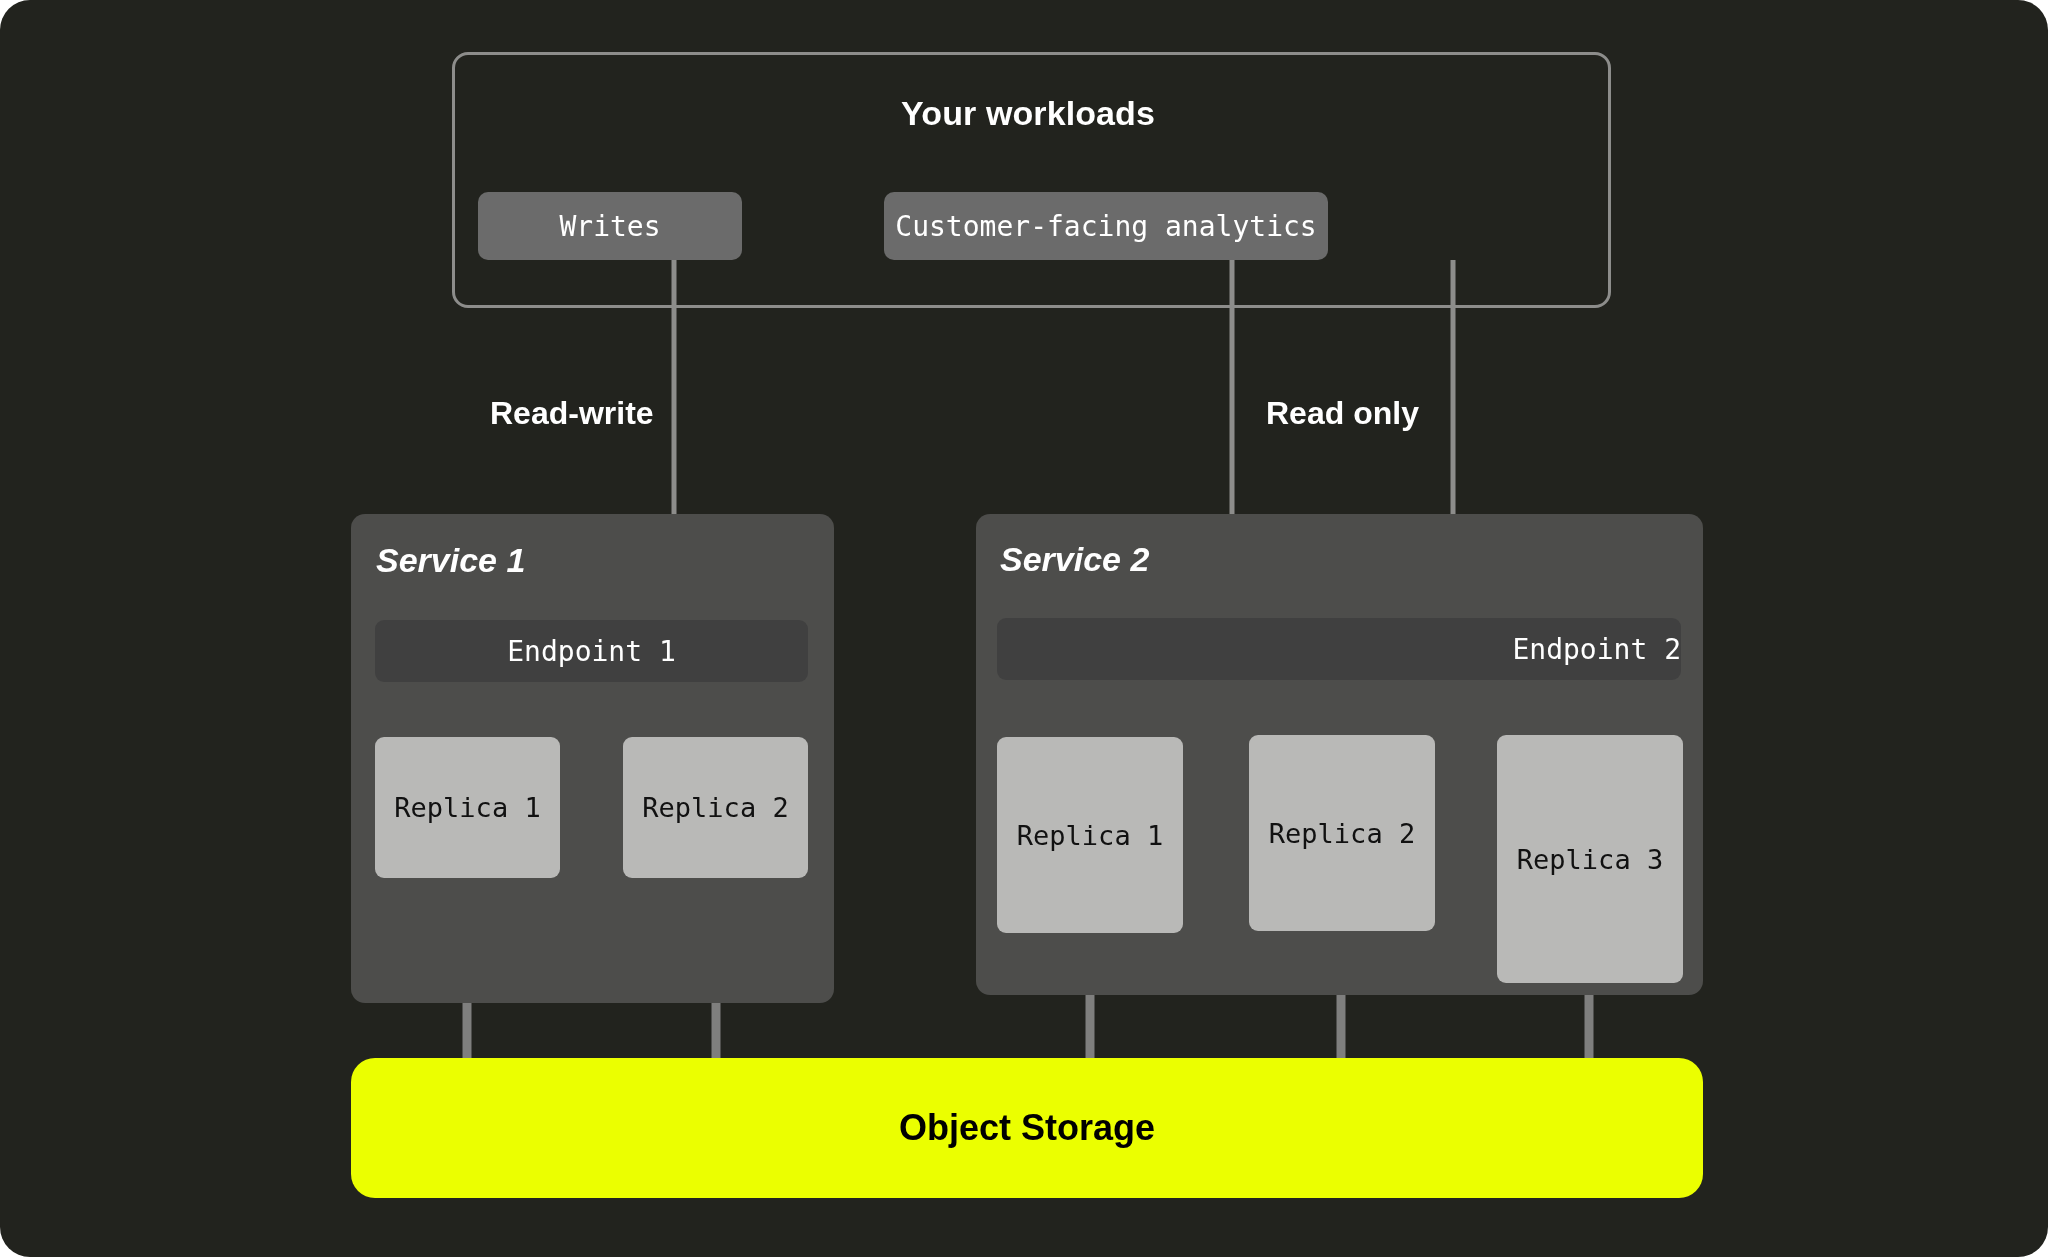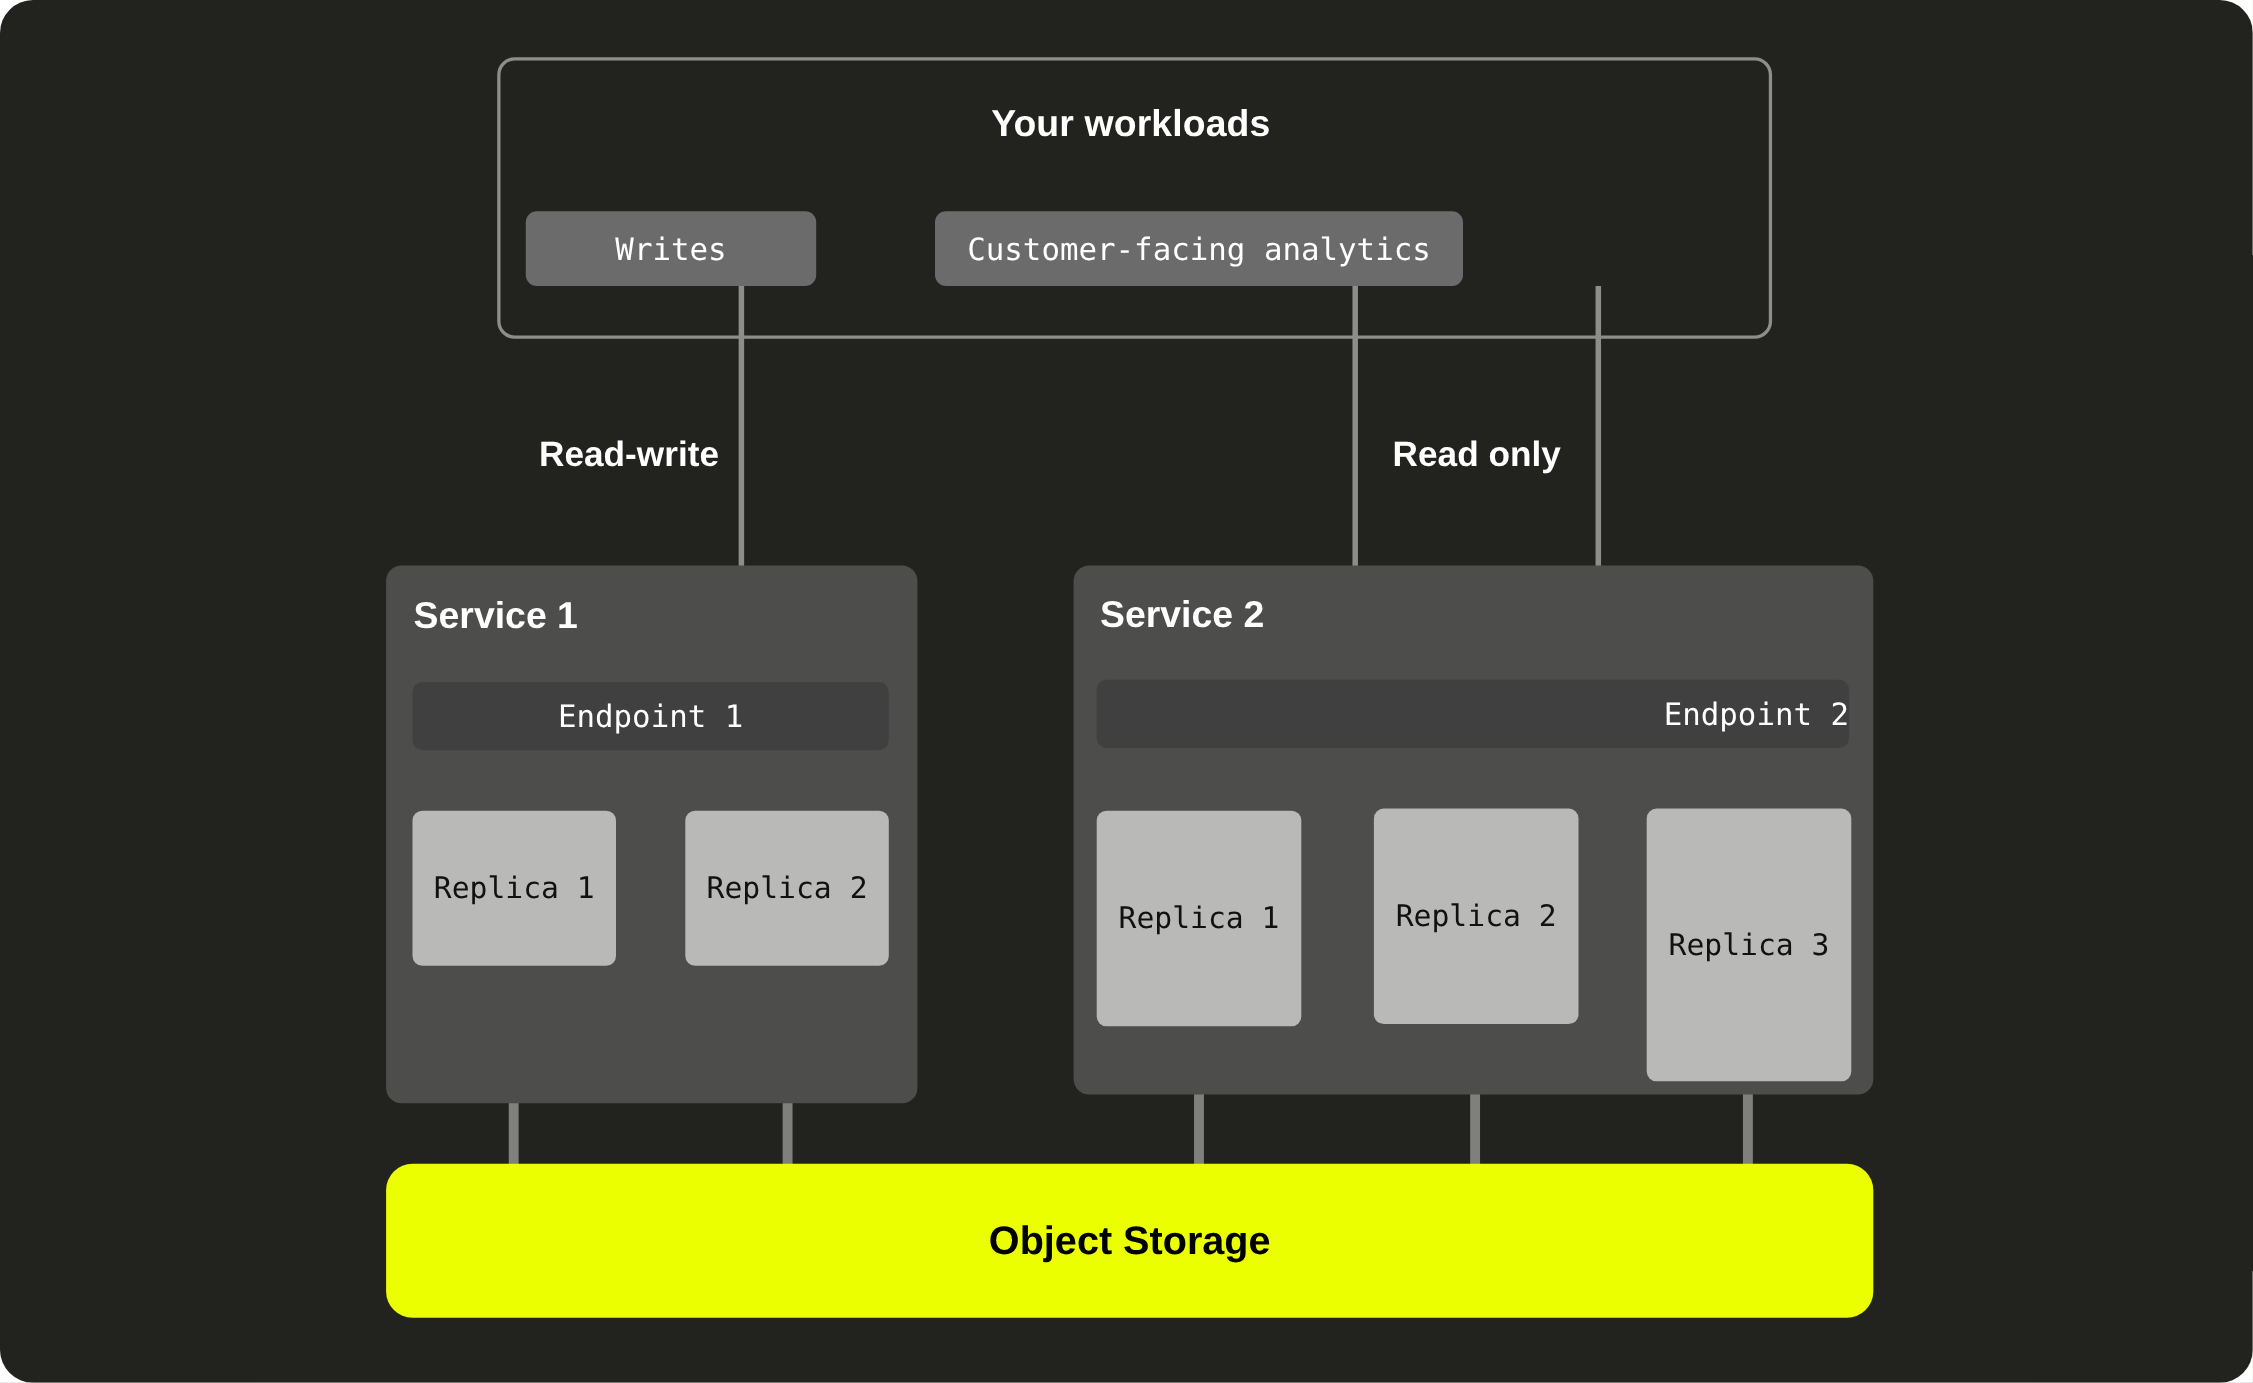--- a/index.html
+++ b/index.html
@@ -53,21 +53,21 @@
   }
   .workload-chip {
     background: #6b6b6b;
     border-radius: 10px;
     color: #ffffff;
     font-family: "DejaVu Sans Mono", "Liberation Mono", monospace;
     font-size: 28px;
     height: 68px;
   }
   #chip-writes   { left: 478px;  top: 192px; width: 264px; }
-  #chip-customer { left: 850px;  top: 192px; width: 480px; }
+  #chip-customer { left: 884px;  top: 192px; width: 444px; }
   #chip-adhoc    { left: 1322px; top: 192px; width: 262px; }
 
   
   .edge-label {
     position: absolute;
     color: #ffffff;
     font-size: 32px;
     font-weight: bold;
     white-space: nowrap;
   }
@@ -83,20 +83,21 @@
   }
   #service-1-panel { left: 351px; top: 514px; width: 483px; height: 489px; }
   #service-2-panel { left: 976px; top: 514px; width: 727px; height: 481px; }
 
   .service-title {
     position: absolute;
     color: #ffffff;
     font-size: 34px;
     font-weight: bold;
     white-space: nowrap;
+    font-style: italic;
   }
   #service-1-title { left: 376px; top: 541px; }
   #service-2-title { left: 1000px; top: 540px; }
 
   .endpoint-box {
     background: #404040;
     border-radius: 9px;
     color: #ffffff;
     font-family: "DejaVu Sans Mono", "Liberation Mono", monospace;
     font-size: 28px;

